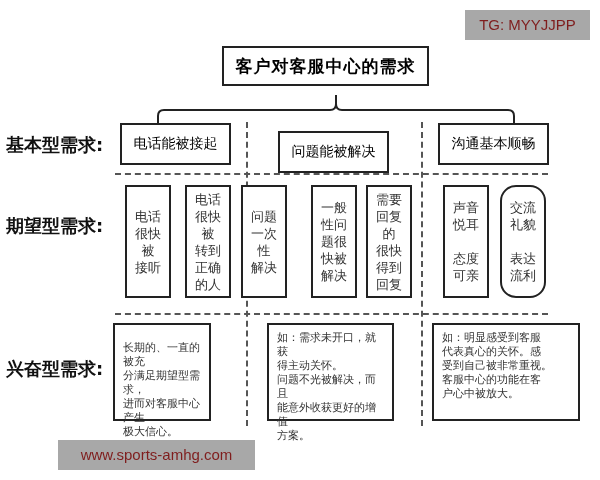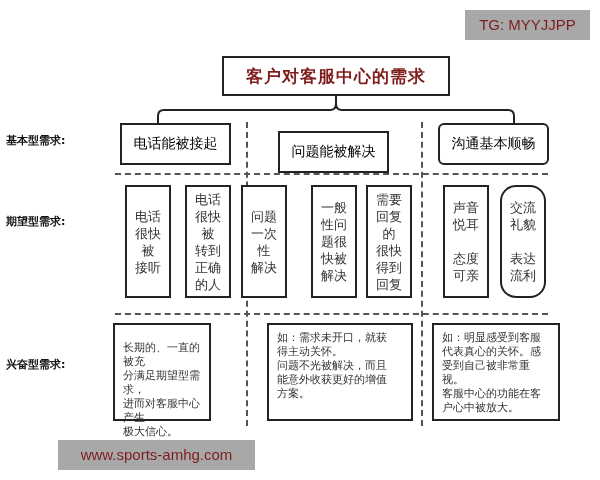--- a/index.html
+++ b/index.html
@@ -1,27 +1,27 @@
 <!DOCTYPE html>
 <html><head>
   <meta charset="utf-8">
   <style>
     html, body { margin:0; padding:0; }
     body { width:600px; height:480px; background:#ffffff; position:relative; overflow:hidden;
       font-family: "DejaVu Sans", sans-serif; color:#222; }
     .abs { position:absolute; }
     .box { position:absolute; border:2px solid #222; background:#fff; box-sizing:border-box; }
-    .title-box { left:222px; top:56px; width:228px; height:40px; display:flex; align-items:center; justify-content:center;
-      font-size:17px; font-weight:bold; color:#7f1d1d; letter-spacing:1px; }
+    .title-box { left:222px; top:46px; width:207px; height:40px; display:flex; align-items:center; justify-content:center;
+      font-size:17px; font-weight:bold; color:#000000; letter-spacing:1px; }
     .top-box { top:123px; width:111px; height:42px; display:flex; align-items:center; justify-content:center;
       font-size:14px; color:#000000; }
     .mid-box { top:185px; width:46px; height:113px; display:flex; align-items:center; justify-content:center;
       font-size:13px; line-height:17px; color:#333; text-align:center; white-space:pre-line; }
     .bot-box { top:323px; height:98px; font-size:11px; line-height:14px; color:#333; padding:6px 8px; white-space:pre-line; }
-    .row-label { position:absolute; left:6px; font-size:11px; font-weight:bold; color:#111; }
+    .row-label { position:absolute; left:6px; font-size:18px; font-weight:bold; color:#111; }
     .dash-v { position:absolute; width:0; border-left:2px dashed #555; }
     .dash-h { position:absolute; height:0; border-top:2px dashed #555; }
     .watermark { position:absolute; background:#a8a8a8; color:#7f1d1d; font-family:"Liberation Sans", sans-serif; }
   </style>
 </head>
 <body>
 
 <div class="watermark" style="left:465px; top:10px; width:125px; height:30px; line-height:30px; text-align:center; font-size:15px;">TG: MYYJJPP</div>
 
 <div class="box title-box">客户对客服中心的需求</div>
@@ -35,21 +35,21 @@
 <div class="row-label" style="top:214px;">期望型需求:</div>
 <div class="row-label" style="top:357px;">兴奋型需求:</div>
 
 <div class="dash-v" style="left:246px; top:122px; height:304px;"></div>
 <div class="dash-v" style="left:421px; top:122px; height:304px;"></div>
 <div class="dash-h" style="left:115px; top:173px; width:433px;"></div>
 <div class="dash-h" style="left:115px; top:313px; width:433px;"></div>
 
 <div class="box top-box" style="left:120px;">电话能被接起</div>
 <div class="box top-box" style="left:278px;margin-top:8px;">问题能被解决</div>
-<div class="box top-box" style="left:438px;border-radius:6px;">沟通基本顺畅</div>
+<div class="box top-box" style="left:438px;">沟通基本顺畅</div>
 
 <div class="box mid-box" style="left:125px;">电话
 很快
 被
 接听</div>
 <div class="box mid-box" style="left:185px;">电话
 很快
 被
 转到
 正确
@@ -77,24 +77,24 @@
 <div class="box mid-box" style="left:500px;border-radius:16px;">交流
 礼貌
 
 表达
 流利</div>
 
 <div class="box bot-box" style="left:113px; width:98px; padding-top:16px;">长期的、一直的被充
 分满足期望型需求，
 进而对客服中心产生
 极大信心。</div>
-<div class="box bot-box" style="left:267px; width:146px;">如：需求未开口，就获
+<div class="box bot-box" style="left:267px; width:127px;">如：需求未开口，就获
 得主动关怀。
 问题不光被解决，而且
 能意外收获更好的增值
 方案。</div>
-<div class="box bot-box" style="left:432px; width:128px;">如：明显感受到客服
+<div class="box bot-box" style="left:432px; width:148px;">如：明显感受到客服
 代表真心的关怀。感
 受到自己被非常重视。
 客服中心的功能在客
 户心中被放大。</div>
 
 <div class="watermark" style="left:10px; top:440px; width:197px; height:30px; line-height:30px; text-align:center; font-size:15px;margin-left:48px;">www.sports-amhg.com</div>
 
 </body></html>

